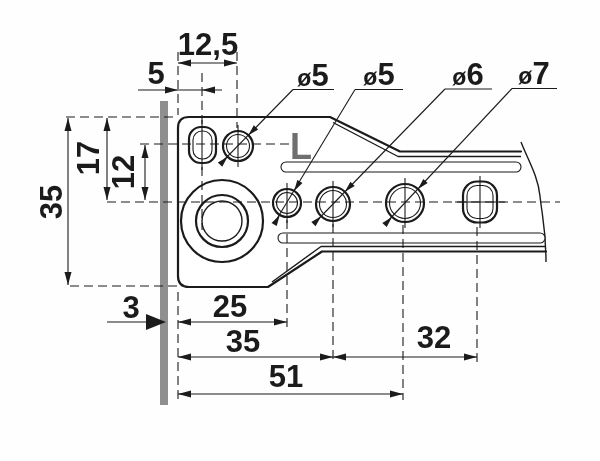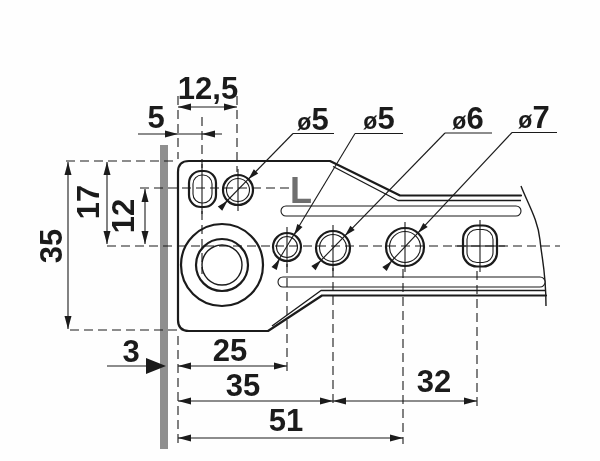--- a/index.html
+++ b/index.html
@@ -1,16 +1,16 @@
 <!DOCTYPE html>
 <html style="--c-line: #1b1b1b; --c-bar: #8f8f8f; --c-marking: #6f6f6f; --c-background: #fefefe; --c-part_fill: #ffffff;"><head>
 <meta charset="utf-8">
 <style>
   html,body{margin:0;padding:0;background:var(--c-background,#fff);}
-  .stage{width:600px;height:414px;position:relative;background:var(--c-background,#fff);overflow:hidden;margin-top:44px;}
+  .stage{width:600px;height:414px;position:relative;background:var(--c-background,#fff);overflow:hidden;}
   svg{display:block;}
   .s-thick{stroke:var(--c-line,#1b1b1b);stroke-width:2.2;fill:none;stroke-linejoin:round;stroke-linecap:round;}
   .s-med{stroke:var(--c-line,#1b1b1b);stroke-width:1.4;fill:none;stroke-linejoin:round;}
   .s-thin{stroke:var(--c-line,#1b1b1b);stroke-width:1.1;fill:none;}
   .dash{stroke:var(--c-line,#1b1b1b);stroke-width:1.1;fill:none;stroke-dasharray:9 5;}
   .arrow{fill:var(--c-line,#1b1b1b);stroke:none;}
   .part{fill:var(--c-part_fill,#fff);stroke:none;}
   .hole{fill:var(--c-part_fill,#fff);}
   .dim-text{font:bold 31px "Liberation Sans","DejaVu Sans",sans-serif;fill:var(--c-line,#1b1b1b);}
   .dia-sym{font-size:23px;}

